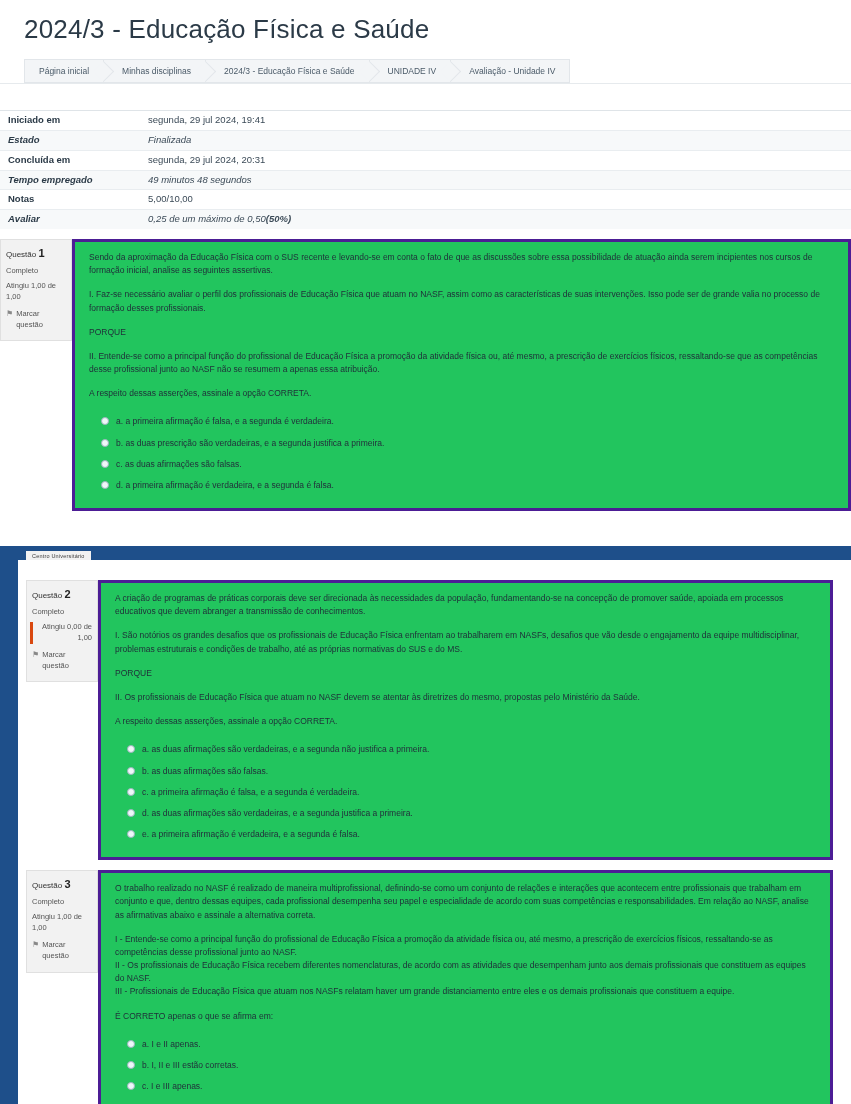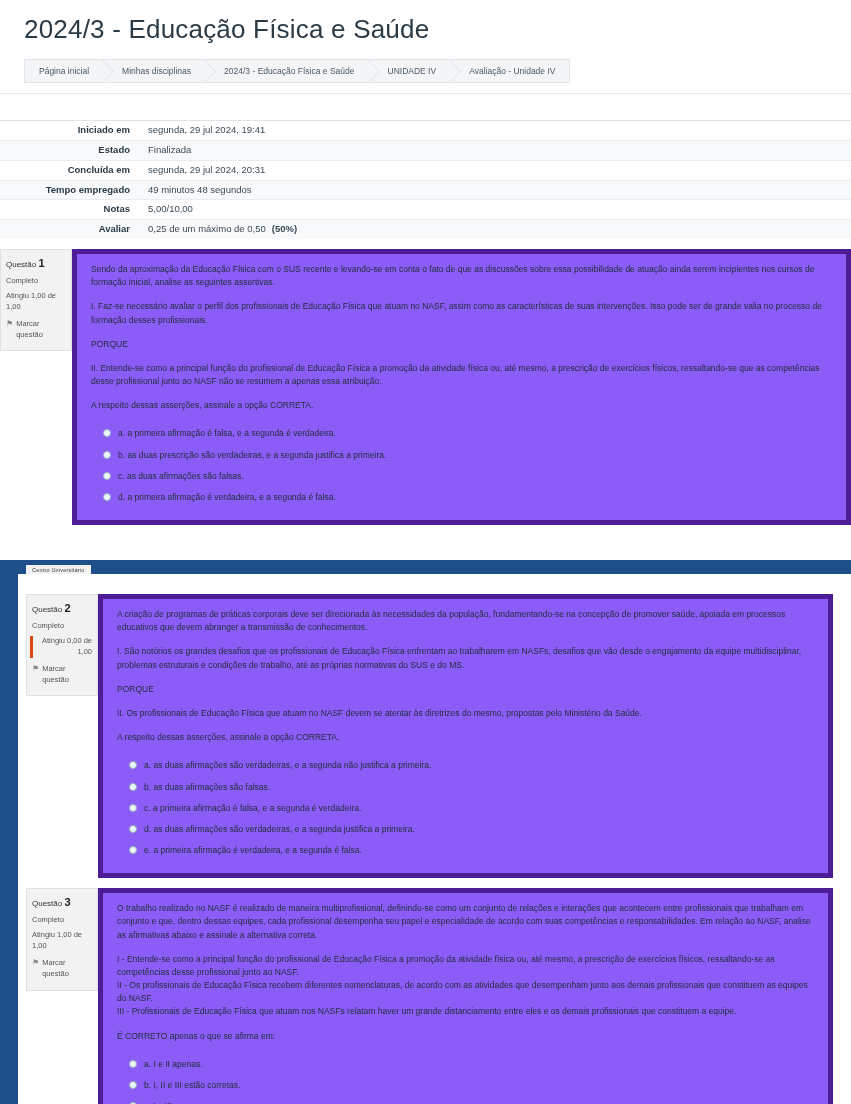--- a/index.html
+++ b/index.html
@@ -28,21 +28,21 @@
     color: #2b3a47;
     letter-spacing: .2px;
     margin: 0 0 14px 0;
     line-height: 1.2;
   }
   .breadcrumb {
     display: flex;
     align-items: flex-end;
     font-size: 8.5px;
     color: #4a5a68;
-    margin-bottom: 10px;
+    margin-bottom: 0;
   }
   .crumb {
     position: relative;
     background: #f3f5f7;
     border: 1px solid #e2e6ea;
     border-left: none;
     padding: 6px 14px 6px 18px;
     display: flex;
     align-items: center;
     white-space: nowrap;
@@ -82,28 +82,28 @@
   }
   .summary tr { border-top: 1px solid #e9edf0; }
   .summary tr:first-child { border-top: 1px solid #dfe4e8; }
   .summary td {
     padding: 3px 8px;
     vertical-align: top;
     line-height: 1.35;
   }
   .summary td.k {
     width: 140px;
-    text-align: right;
+    text-align: left;
     font-weight: bold;
     color: #2b3a47;
     padding-right: 10px;
   }
   .summary td.v { color: #3b4a57; }
-  .summary tr.alt { background: #f7f9fa; }
-  .pct { font-weight: bold; margin-left: 6px; }
+  .summary tr.alt { background: #f7f9fa; font-style: italic; }
+  .pct { font-weight: bold; }
 
   
   .question {
     display: flex;
     align-items: stretch;
     margin: 10px 0 0 0;
   }
   .qinfo {
     width: 72px;
     flex: 0 0 72px;
@@ -141,22 +141,22 @@
     align-items: flex-start;
     color: #555;
   }
   .qinfo .qflag .flag-icon {
     color: #888;
     font-size: 8px;
     line-height: 1.2;
   }
   .qbody {
     flex: 1 1 auto;
-    background: #8b5cf6;
-    border: 5px solid #4c1d95;
+    background: #22c55e;
+    border: 3px solid #4c1d95;
     padding: 9px 14px 12px 14px;
     font-size: 8.5px;
     color: #1f2d38;
     line-height: 1.55;
   }
   .qbody p { margin: 0 0 11px 0; }
   .qbody p:last-child { margin-bottom: 0; }
   .answers { margin-top: 4px; }
   .answer {
     display: flex;

